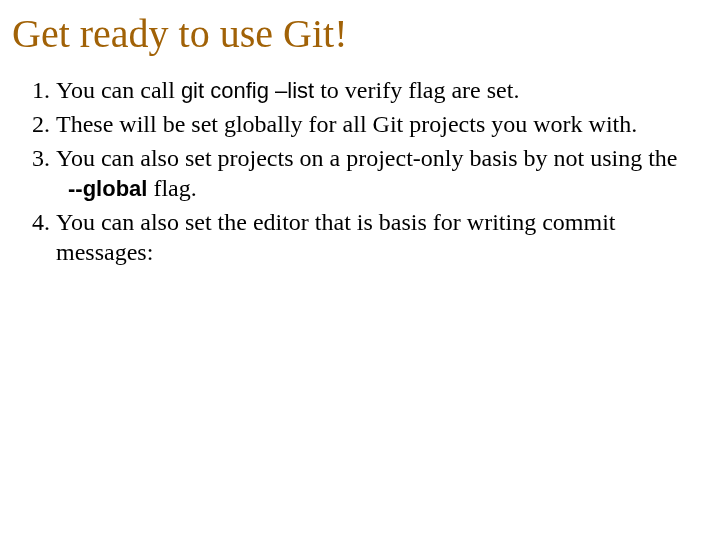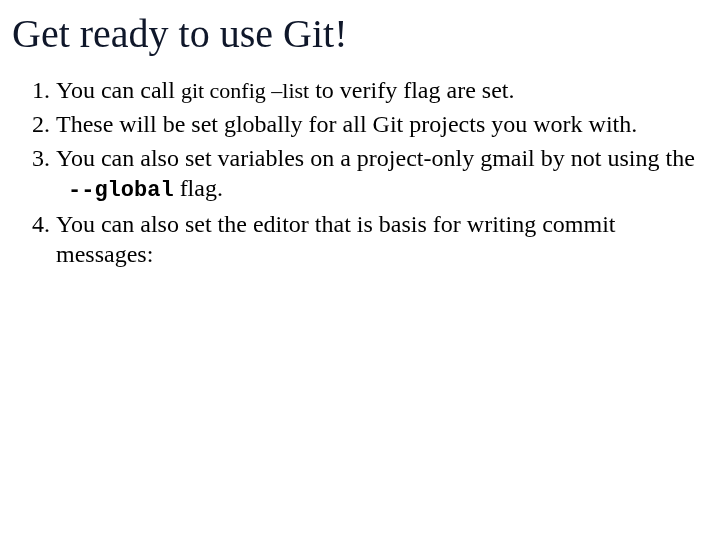--- a/index.html
+++ b/index.html
@@ -14,21 +14,21 @@
   }
   .slide {
     position: relative;
     width: 720px;
     height: 540px;
     box-sizing: border-box;
     padding: 10px 12px 0 12px;
   }
   .title {
     font-size: 40px;
-    color: #0f172a;
+    color: #a16207;
     margin: 0 0 18px 0;
     font-weight: 400;
     letter-spacing: 0px;
   }
   ol.outer {
     list-style: decimal;
     margin: 0 0 10px 0;
     padding-left: 44px;
     font-size: 24px;
     line-height: 1.25;
@@ -48,25 +48,25 @@
     list-style: decimal;
     margin: 0;
     padding-left: 44px;
     font-size: 24px;
     line-height: 1.25;
   }
   ol.inner > li {
     margin-bottom: 4px;
   }
   .mono {
-    font-family: Liberation Serif, serif;
+    font-family: Liberation Sans, sans-serif;
     font-size: 22px;
   }
   .mono-bold {
-    font-family: Liberation Mono, monospace;
+    font-family: Liberation Sans, sans-serif;
     font-size: 22px;
     font-weight: bold;
   }
   .indent-line {
     display: block;
     margin-left: 12px;
   }
 </style>
 </head>
 <body>
@@ -76,21 +76,21 @@
   <h1 class="title">Get ready to use Git!</h1>
 
 
 
   <ol class="inner">
     <li>
       <span>You can call </span><span class="mono">git config –list</span><span> to verify flag are set.</span>
     </li>
     <li>These will be set globally for all Git projects you work with.</li>
     <li>
-      <span>You can also set variables on a project-only gmail by not using the</span>
+      <span>You can also set projects on a project-only basis by not using the</span>
       <span class="indent-line">
         <span class="mono-bold">--global</span><span> flag.</span>
       </span>
     </li>
     <li>You can also set the editor that is basis for writing commit messages:</li>
   </ol>
 
 </div>
 
 </body></html>

